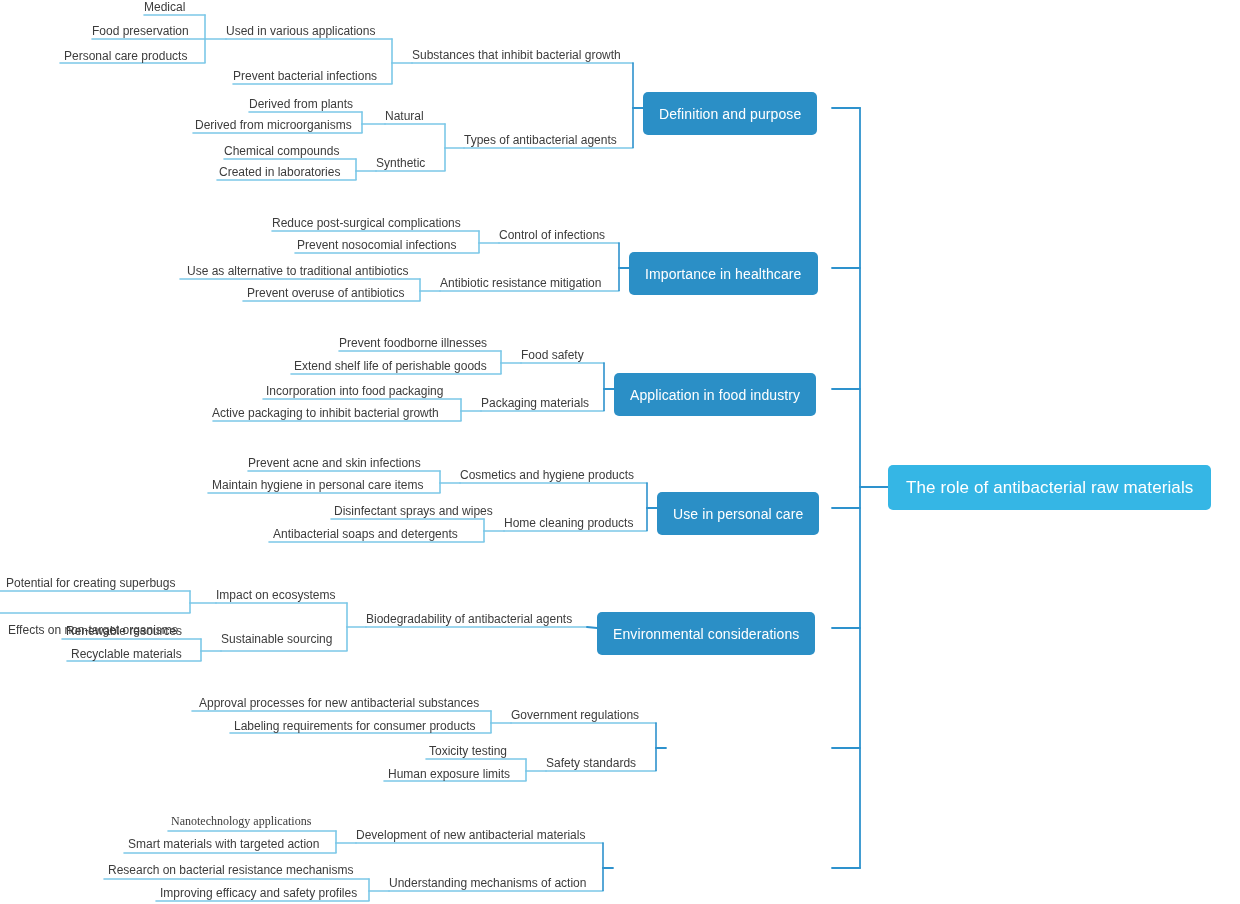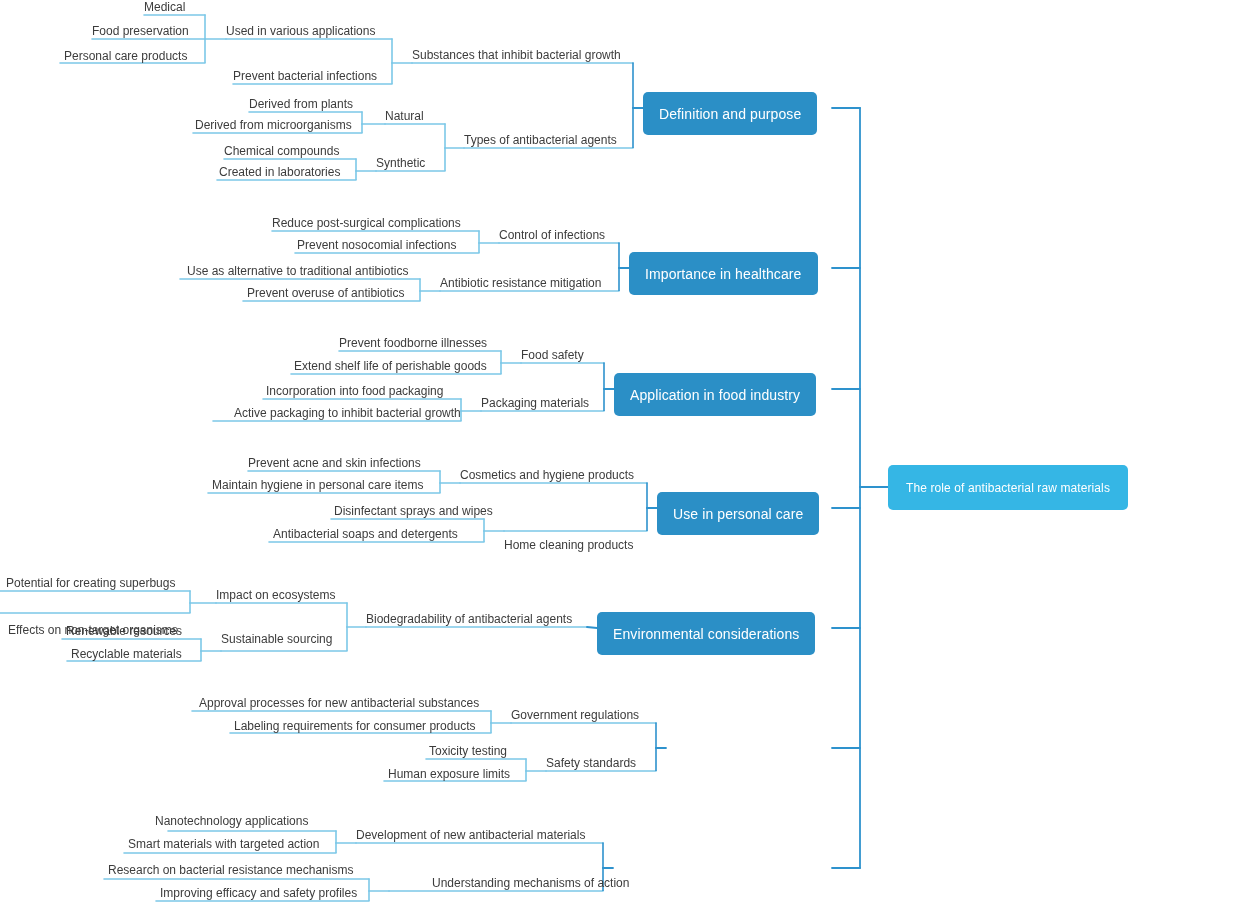--- a/index.html
+++ b/index.html
@@ -21,21 +21,21 @@
     width:1240px; height:904px;
     pointer-events:none;
   }
   
   .root-node{
     position:absolute;
     box-sizing:border-box;
     background:#35b6e5;
     color:#ffffff;
     border-radius:5px;
-    font-size:12px;
+    font-size:17px;
     line-height:1;
     display:flex;
     align-items:center;
     justify-content:center;
     padding:0 18px;
     white-space:nowrap;
     letter-spacing:.1px;
   }
   
   .branch-node{
@@ -259,29 +259,29 @@
   <div class="txt" style="left:521px; top:349px;">Food safety</div>
 
   <div class="txt" style="left:339px; top:337px;">Prevent foodborne illnesses</div>
 
   <div class="txt" style="left:294px; top:360px;">Extend shelf life of perishable goods</div>
 
   <div class="txt" style="left:481px; top:397px;">Packaging materials</div>
 
   <div class="txt" style="left:266px; top:385px;">Incorporation into food packaging</div>
 
-  <div class="txt" style="left:234px; top:407px;">Active packaging to inhibit bacterial growth</div>
+  <div class="txt" style="left:212px; top:407px;">Active packaging to inhibit bacterial growth</div>
 
   <div class="txt" style="left:460px; top:469px;">Cosmetics and hygiene products</div>
 
   <div class="txt" style="left:248px; top:457px;">Prevent acne and skin infections</div>
 
   <div class="txt" style="left:212px; top:479px;">Maintain hygiene in personal care items</div>
 
-  <div class="txt" style="left:504px; top:539px;">Home cleaning products</div>
+  <div class="txt" style="left:504px; top:517px;">Home cleaning products</div>
 
   <div class="txt" style="left:334px; top:505px;">Disinfectant sprays and wipes</div>
 
   <div class="txt" style="left:273px; top:528px;">Antibacterial soaps and detergents</div>
 
   <div class="txt" style="left:366px; top:613px;">Biodegradability of antibacterial agents</div>
 
   <div class="txt" style="left:216px; top:589px;">Impact on ecosystems</div>
 
   <div class="txt" style="left:6px; top:577px;">Potential for creating superbugs</div>
@@ -301,23 +301,23 @@
   <div class="txt" style="left:234px; top:720px;">Labeling requirements for consumer products</div>
 
   <div class="txt" style="left:546px; top:757px;">Safety standards</div>
 
   <div class="txt" style="left:429px; top:745px;">Toxicity testing</div>
 
   <div class="txt" style="left:388px; top:768px;">Human exposure limits</div>
 
   <div class="txt" style="left:356px; top:829px;">Development of new antibacterial materials</div>
 
-  <div class="txt" style="left:155px; top:815px;">Nanotechnology applications</div>
+  <div class="txt" style="left:171px; top:815px;font-family:Liberation Serif, serif;">Nanotechnology applications</div>
 
   <div class="txt" style="left:128px; top:838px;">Smart materials with targeted action</div>
 
-  <div class="txt" style="left:389px; top:877px;margin-left:43px;">Understanding mechanisms of action</div>
+  <div class="txt" style="left:389px; top:877px;">Understanding mechanisms of action</div>
 
   <div class="txt" style="left:108px; top:864px;">Research on bacterial resistance mechanisms</div>
 
   <div class="txt" style="left:160px; top:887px;">Improving efficacy and safety profiles</div>
 
 </div>
 
 </body></html>

